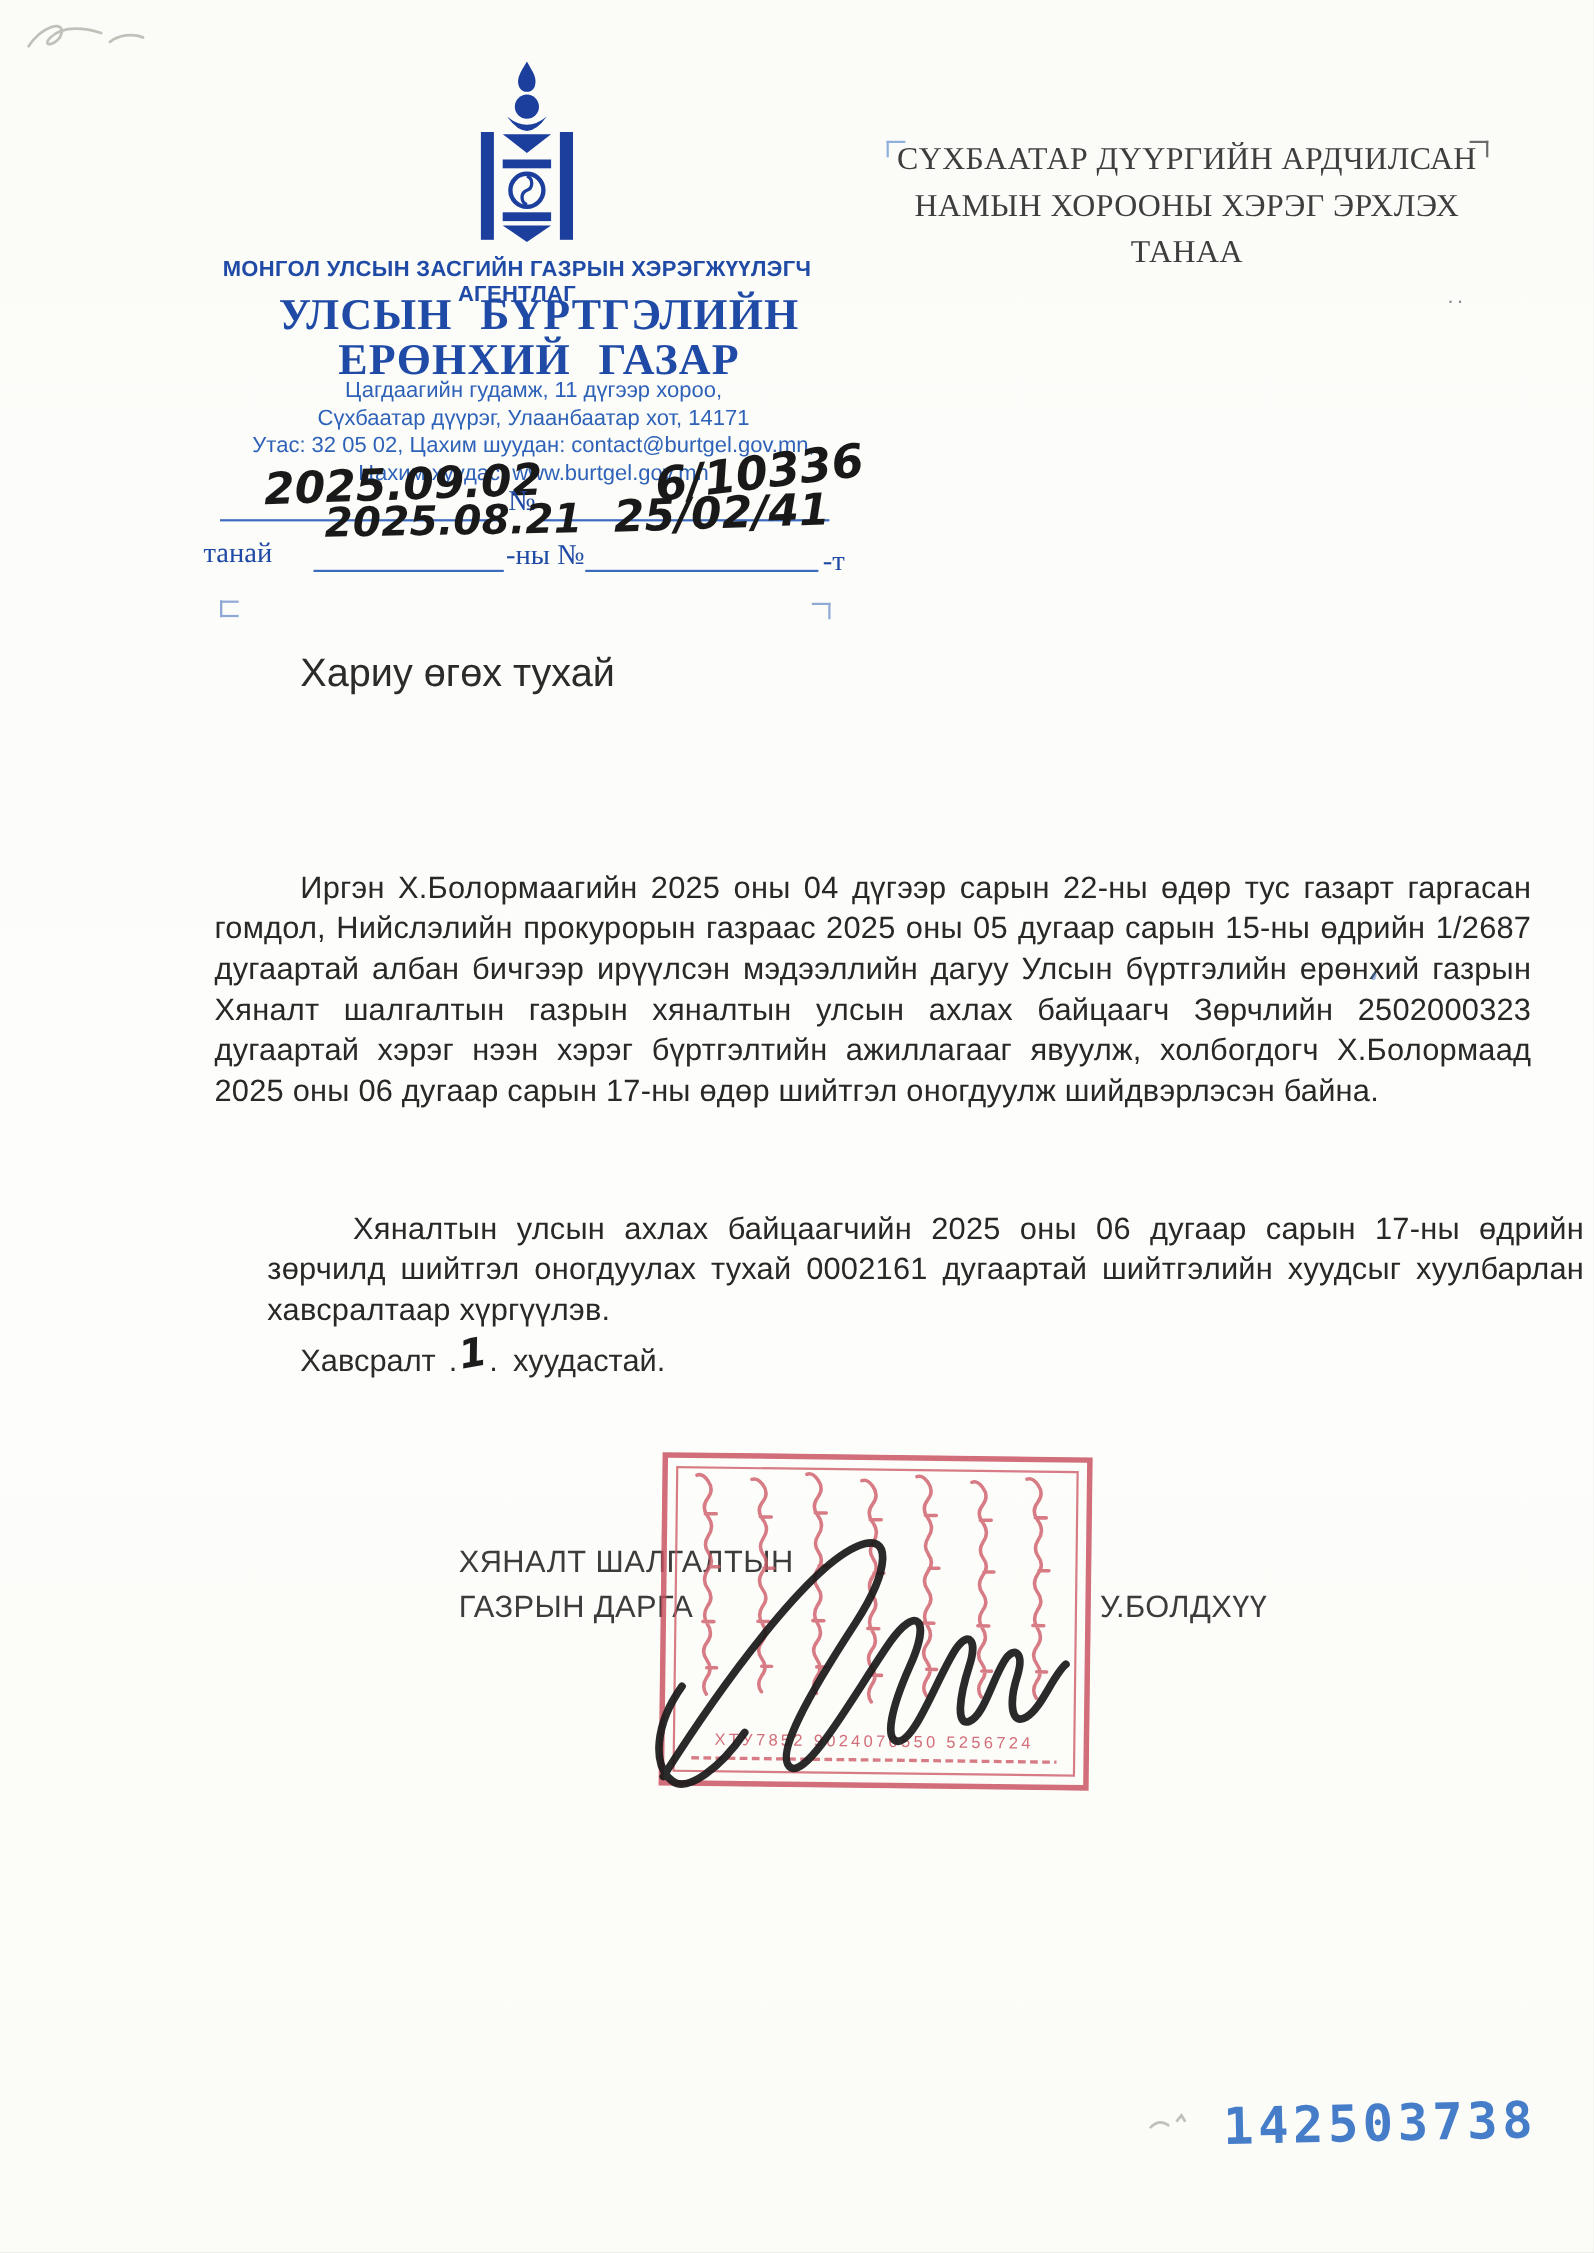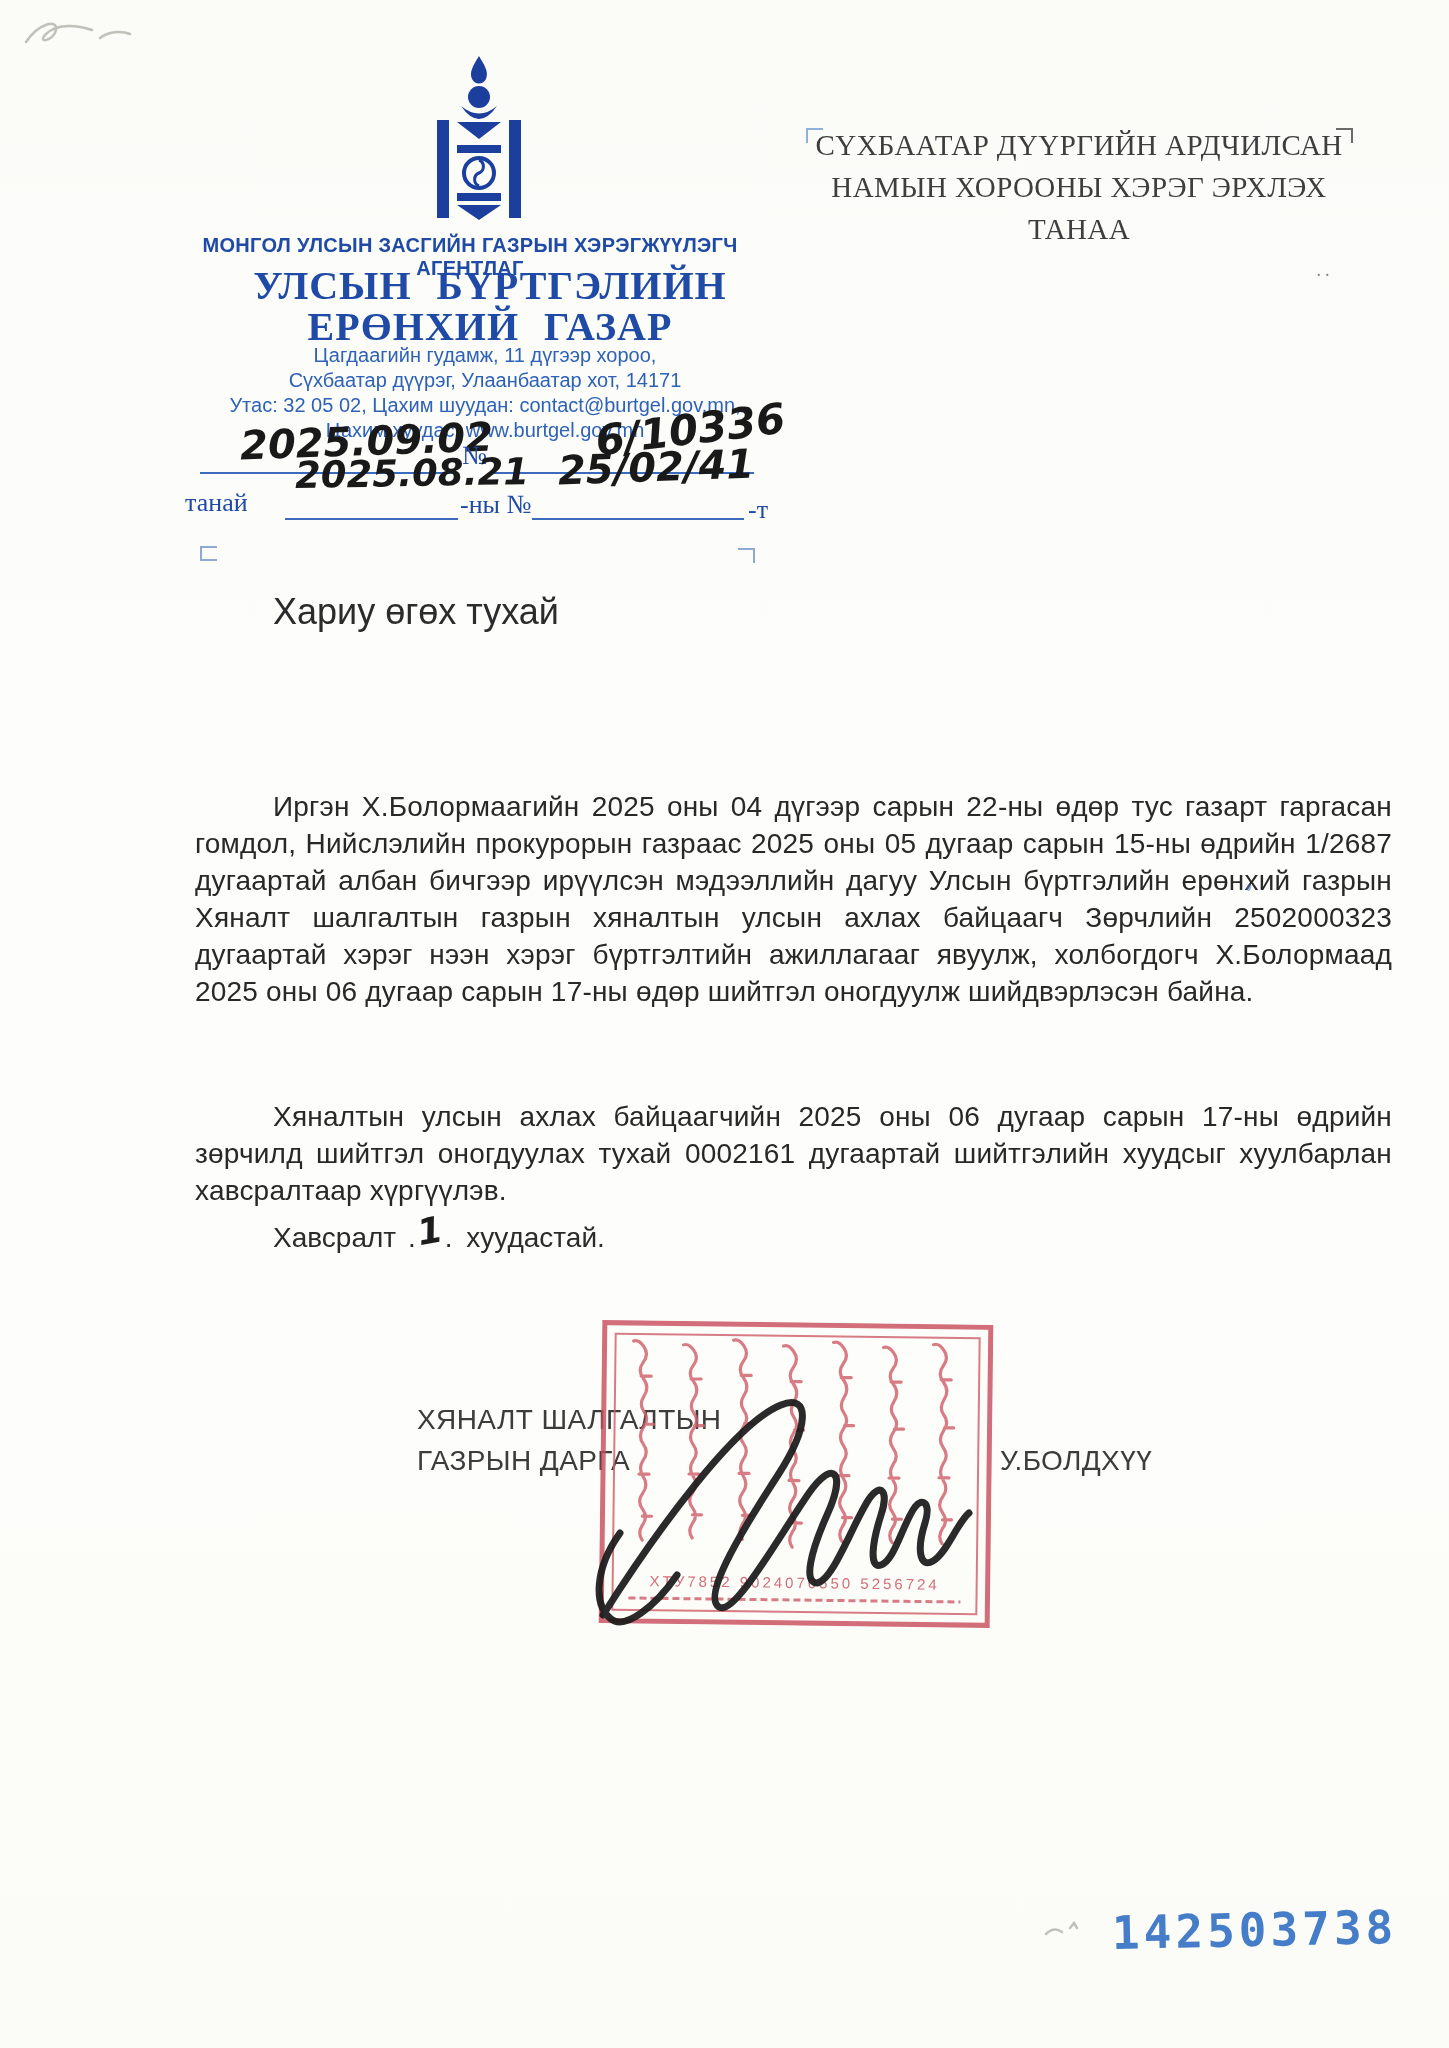--- a/index.html
+++ b/index.html
@@ -30,21 +30,21 @@
   .corner{position:absolute;width:15px;height:13px;}
   .corner.tl{border-left:2px solid #8fb0dc;border-top:2px solid #8fb0dc;}
   .corner.tr{border-right:2px solid #6b6b6b;border-top:2px solid #6b6b6b;}
   .corner.blue-tl{border-left:2px solid #8fa8d6;border-top:2px solid #8fa8d6;}
   .corner.blue-tr{border-right:2px solid #8fa8d6;border-top:2px solid #8fa8d6;}
   .dots-mark{position:absolute;color:#8b8b8b;font-size:20px;letter-spacing:3px;}
   
   .subject{position:absolute;left:273px;top:591px;font-size:36px;color:#2b2b2b;}
   .body-par{position:absolute;left:195px;width:1197px;font-size:28px;line-height:37px;
     text-align:justify;text-indent:78px;color:#282828;letter-spacing:.2px;}
-  .p1{top:681px;} .p2{top:788px;} .p3{top:1098px;}
+  .p1{top:681px;} .p2{top:788px;} .p3{top:1098px;margin-left:48px;}
   .attach{position:absolute;left:273px;top:1214px;font-size:28px;color:#2b2b2b;}
   .attach .dots{letter-spacing:2px;position:relative;padding:0 4px;}
   .attach .hw-one{display:inline-block;font-family:"DejaVu Sans",sans-serif;font-style:italic;
     font-weight:600;font-size:36px;color:#1d1d1d;transform:rotate(-10deg) translateY(-4px);}
   
   .sig-title{position:absolute;left:417px;font-size:28px;color:#3c3c3c;letter-spacing:.4px;}
   .t1{top:1404px;} .t2{top:1445px;}
   .sig-name{position:absolute;left:1000px;top:1445px;font-size:28px;color:#3c3c3c;letter-spacing:.4px;}
   .stamp{position:absolute;left:600px;top:1322px;width:392px;height:304px;transform:rotate(.7deg);opacity:.82;}
   .signature{position:absolute;left:585px;top:1383px;width:450px;height:252px;}

